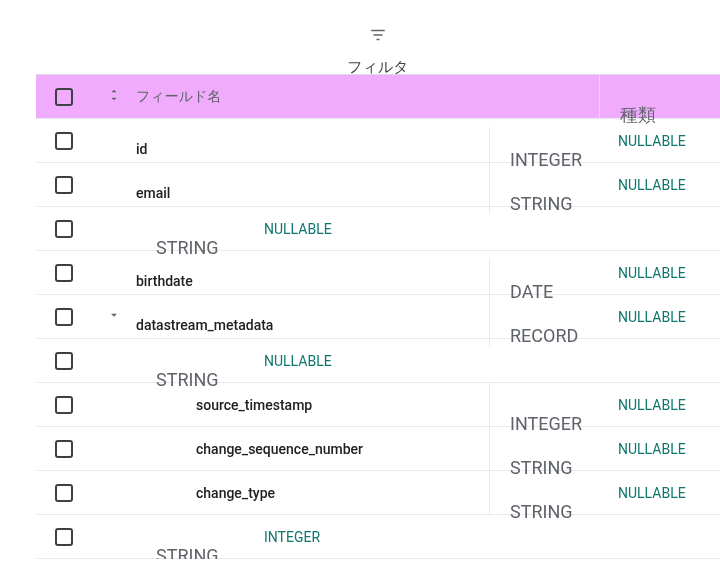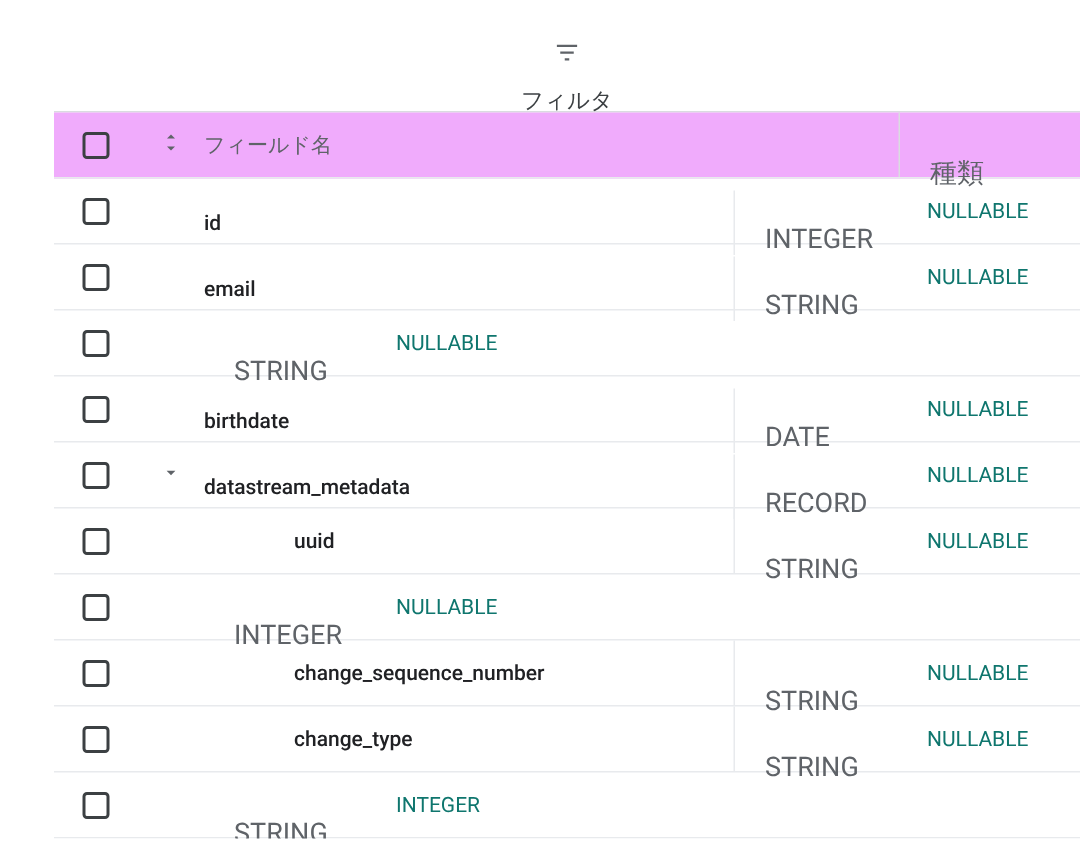--- a/index.html
+++ b/index.html
@@ -189,29 +189,29 @@
           </div>
           <div class="col-name indent-0">datastream_metadata</div>
           <div class="col-type">RECORD</div>
           <div class="col-mode">NULLABLE</div>
         </div>
         <div class="row">
           <div class="col-cb">
             <div class="checkbox"></div>
           </div>
           <div class="col-expand"></div>
-          <div class="col-name indent-1">uuid</div>
-          <div class="col-type">STRING</div>
-          <div class="col-mode">NULLABLE</div>
-        </div>
-        <div class="row">
-          <div class="col-cb">
-            <div class="checkbox"></div>
-          </div>
-          <div class="col-expand"></div>
+          <div class="col-type">STRING</div>
+          <div class="col-mode">NULLABLE</div>
+        </div>
+        <div class="row">
+          <div class="col-cb">
+            <div class="checkbox"></div>
+          </div>
+          <div class="col-expand"></div>
+          <div class="col-name indent-1">source_timestamp</div>
           <div class="col-type">INTEGER</div>
           <div class="col-mode">NULLABLE</div>
         </div>
         <div class="row">
           <div class="col-cb">
             <div class="checkbox"></div>
           </div>
           <div class="col-expand"></div>
           <div class="col-name indent-1">change_sequence_number</div>
           <div class="col-type">STRING</div>

